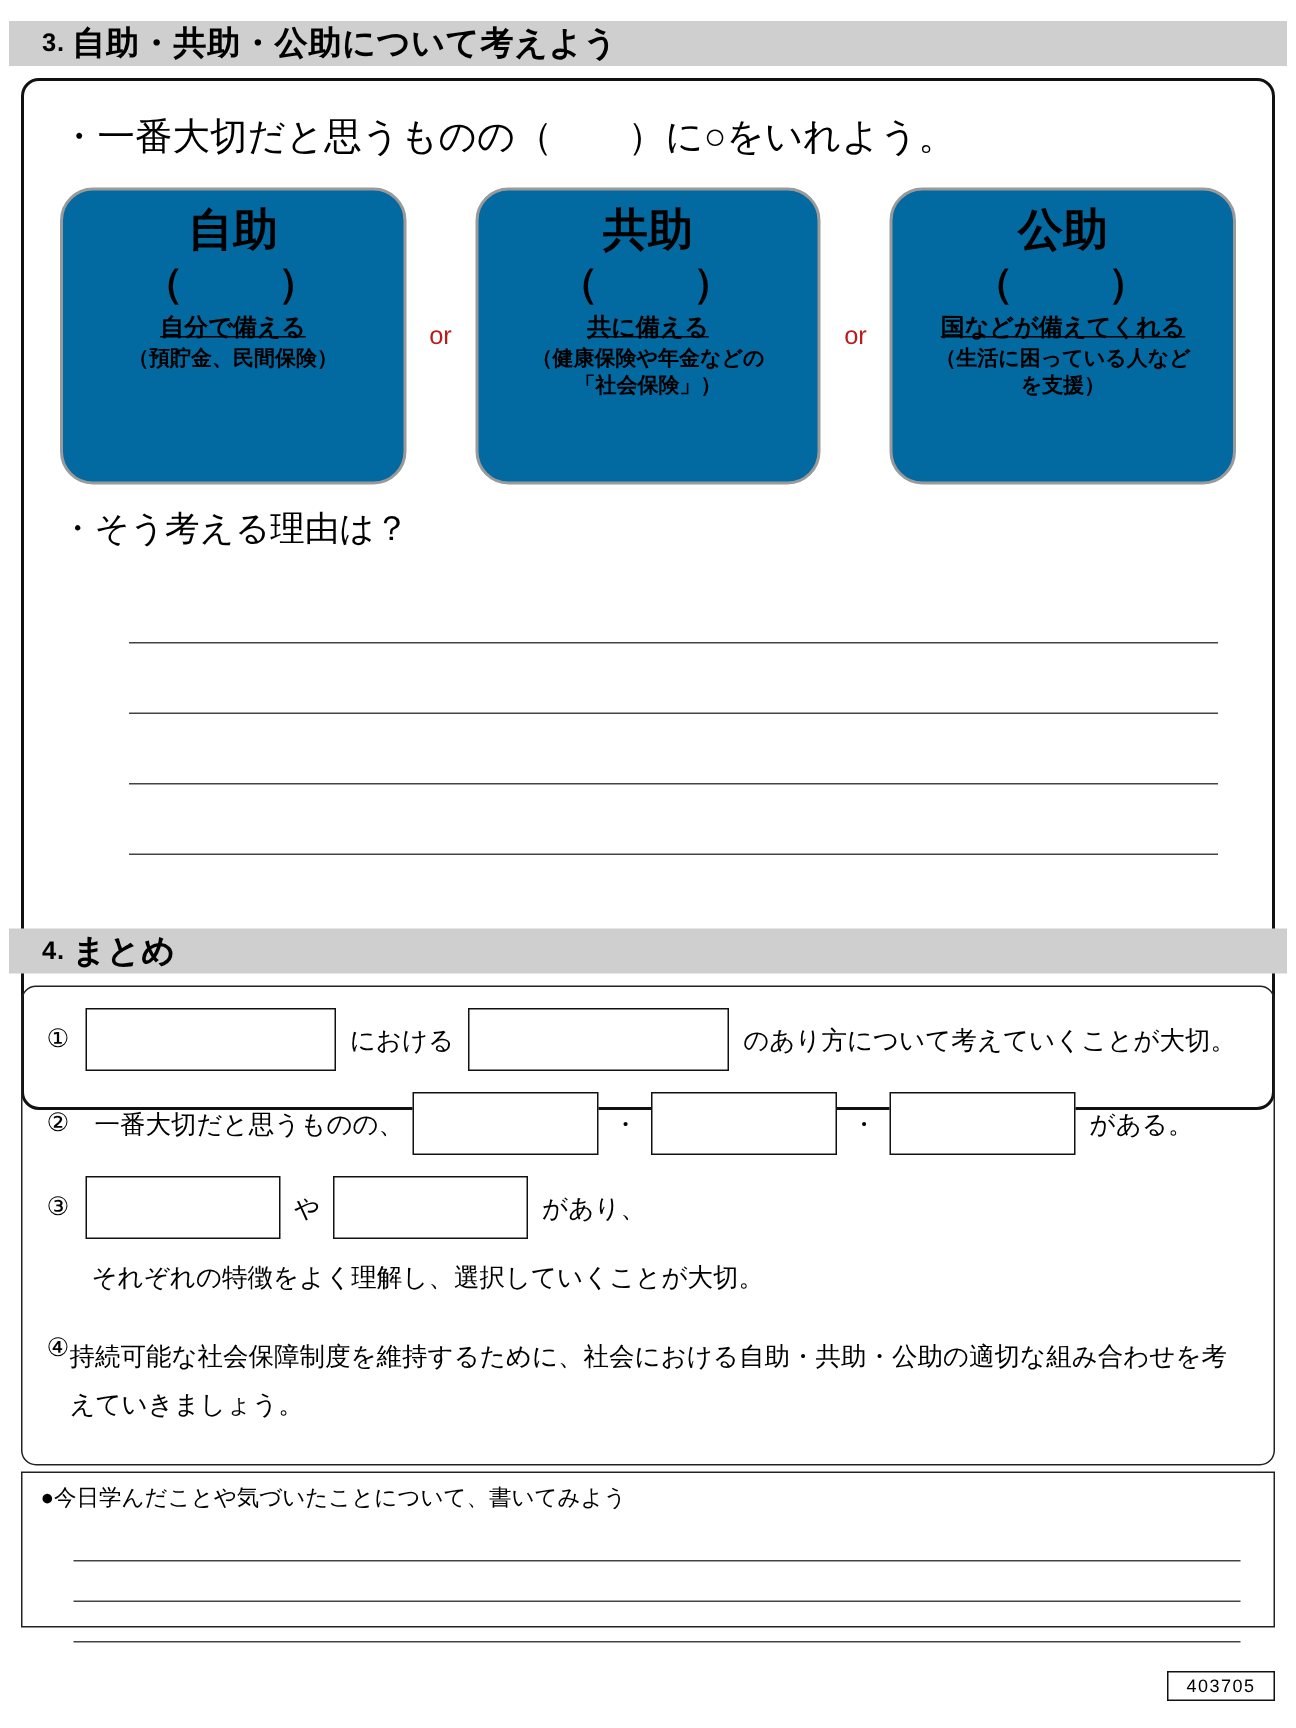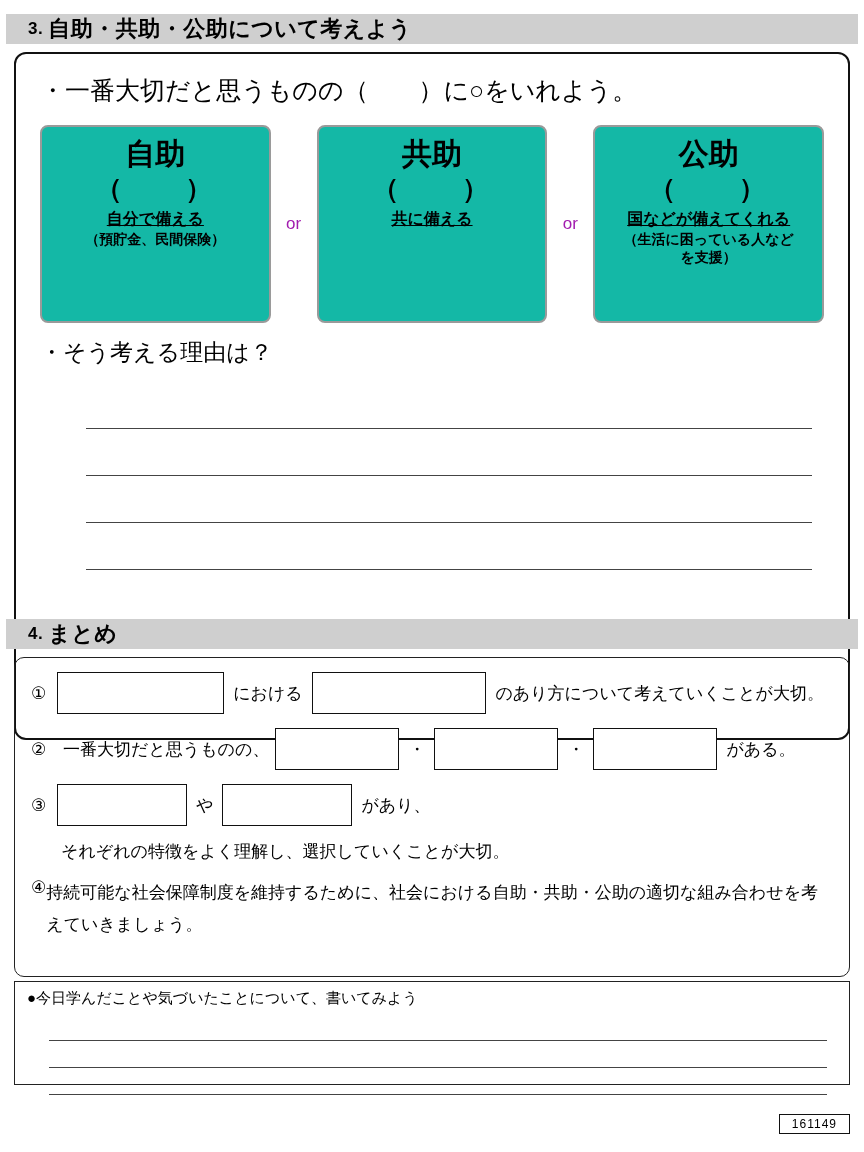--- a/index.html
+++ b/index.html
@@ -61,23 +61,23 @@
 
   .cards {
     display: flex;
     align-items: center;
     margin-top: 18px;
     padding: 0 6px;
   }
   .card {
     width: 238px;
     height: 198px;
-    background: #14b8a6;
+    background: #0369a1;
     border: 2px solid #9a9a9a;
-    border-radius: 8px;
+    border-radius: 22px;
     box-sizing: border-box;
     display: flex;
     flex-direction: column;
     align-items: center;
     padding-top: 8px;
   }
   .card .kanji {
     font-size: 30px;
     font-weight: bold;
     line-height: 1.25;
@@ -100,21 +100,21 @@
     font-size: 14px;
     font-weight: bold;
     text-align: center;
     line-height: 1.3;
     margin-top: 2px;
     padding: 0 6px;
     font-family: Liberation Serif, serif;
   }
   .or {
     font-size: 17px;
-    color: #a21caf;
+    color: #b91c1c;
     width: 46px;
     text-align: center;
     flex: 0 0 auto;
   }
 
   .q-line2 {
     font-size: 23px;
     margin: 14px 0 0 6px;
   }
   .write-lines {
@@ -163,21 +163,21 @@
   .bb-w3 { width: 124px; }
   .bb-w4 { width: 130px; }
   .sum-row .txt { margin: 0 9px; }
   .sum-row .txt.tight { margin: 0 6px; }
   .dot-sep {
     margin: 0 9px;
     font-size: 17px;
   }
   .sum-sub {
     font-size: 17px;
-    margin: 0 0 14px 30px;
+    margin: 0 0 26px 30px;
   }
   .sum-p {
     font-size: 17px;
     display: flex;
     align-items: flex-start;
   }
   .sum-p .body {
     line-height: 1.9;
   }
 
@@ -235,20 +235,21 @@
         <div class="desc">自分で備える</div>
         <div class="note">（預貯金、民間保険）</div>
       </div>
 
       <div class="or">or</div>
 
       <div class="card">
         <div class="kanji">共助</div>
         <div class="paren">（　　）</div>
         <div class="desc">共に備える</div>
+        <div class="note">（健康保険や年金などの<br>「社会保険」）</div>
       </div>
 
       <div class="or">or</div>
 
       <div class="card">
         <div class="kanji">公助</div>
         <div class="paren">（　　）</div>
         <div class="desc">国などが備えてくれる</div>
         <div class="note">（生活に困っている人など<br>を支援）</div>
       </div>
@@ -315,13 +316,13 @@
 
 <div id="reflection">
   <div class="rt">●今日学んだことや気づいたことについて、書いてみよう</div>
   <div class="r-lines">
     <div class="r-line"></div>
     <div class="r-line"></div>
     <div class="r-line"></div>
   </div>
 </div>
 
-<div id="doc-code">161149</div>
+<div id="doc-code">403705</div>
 
 </body></html>

